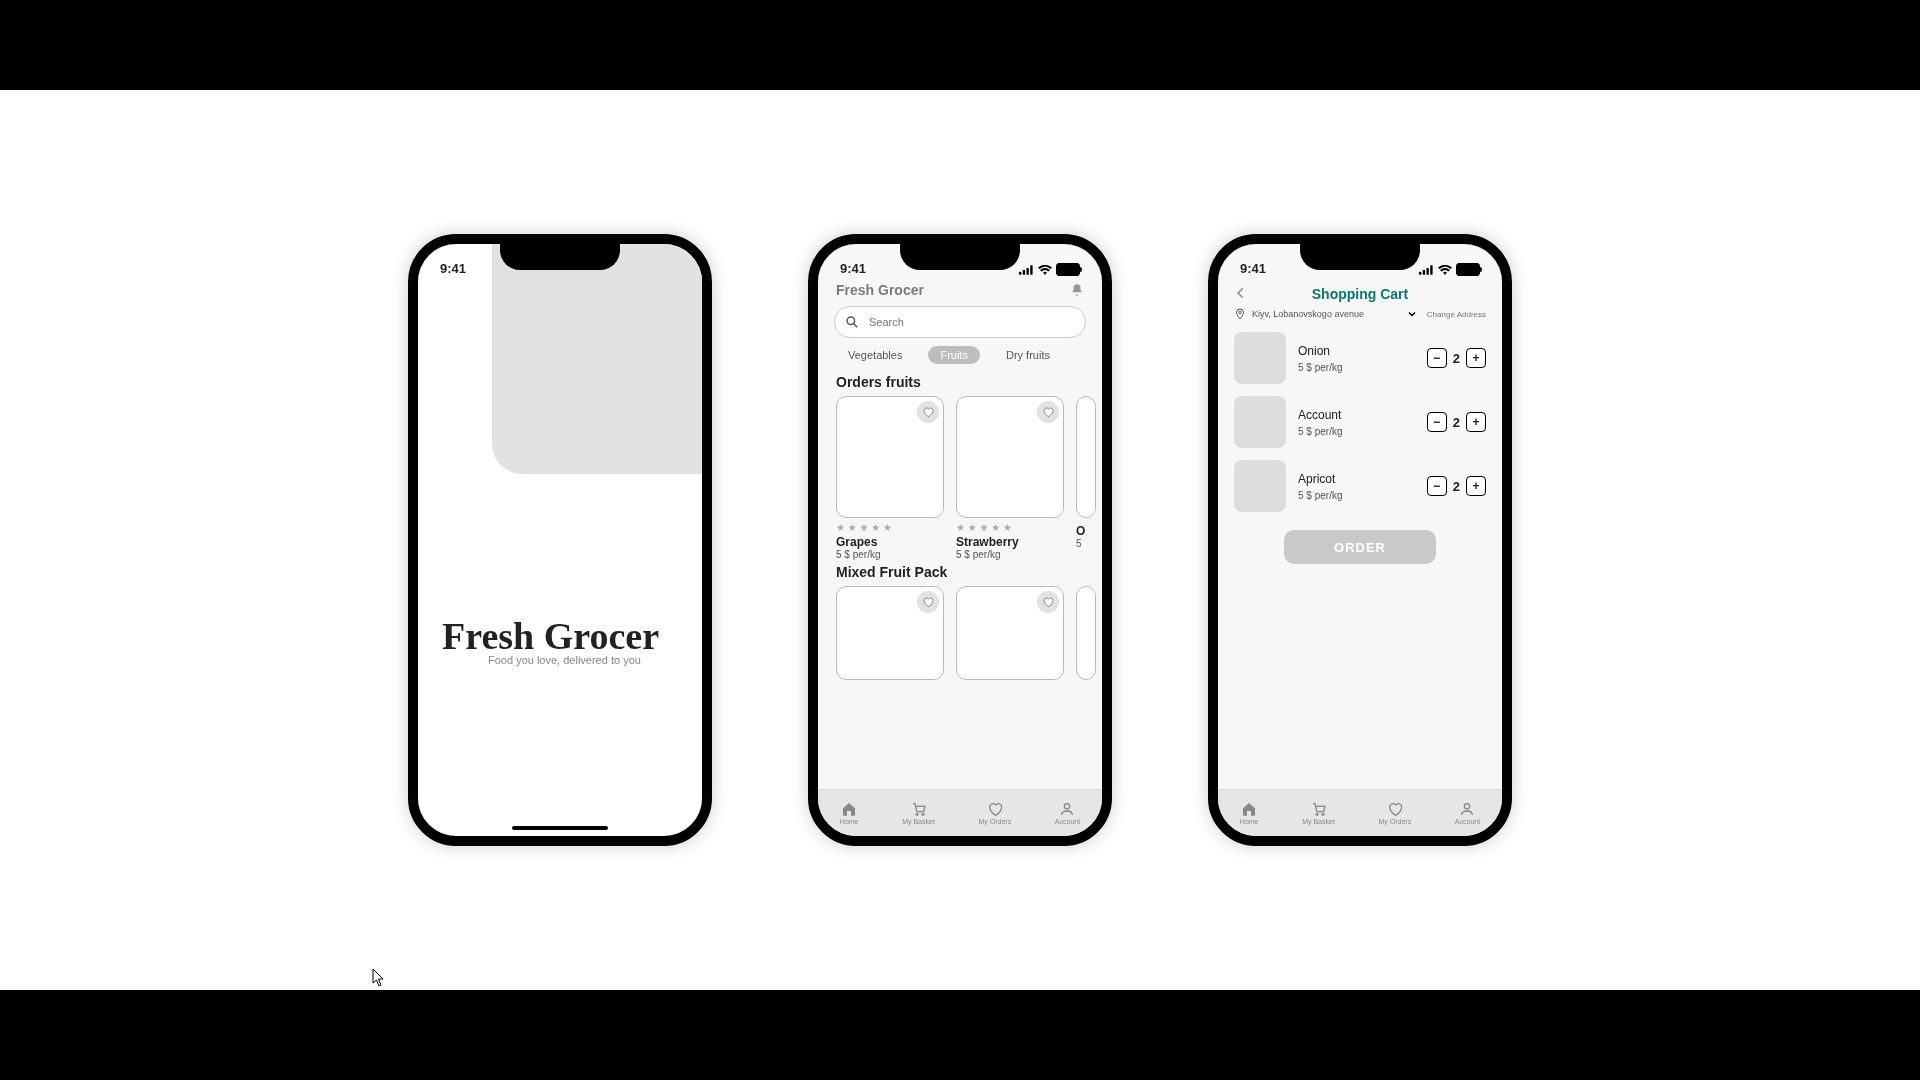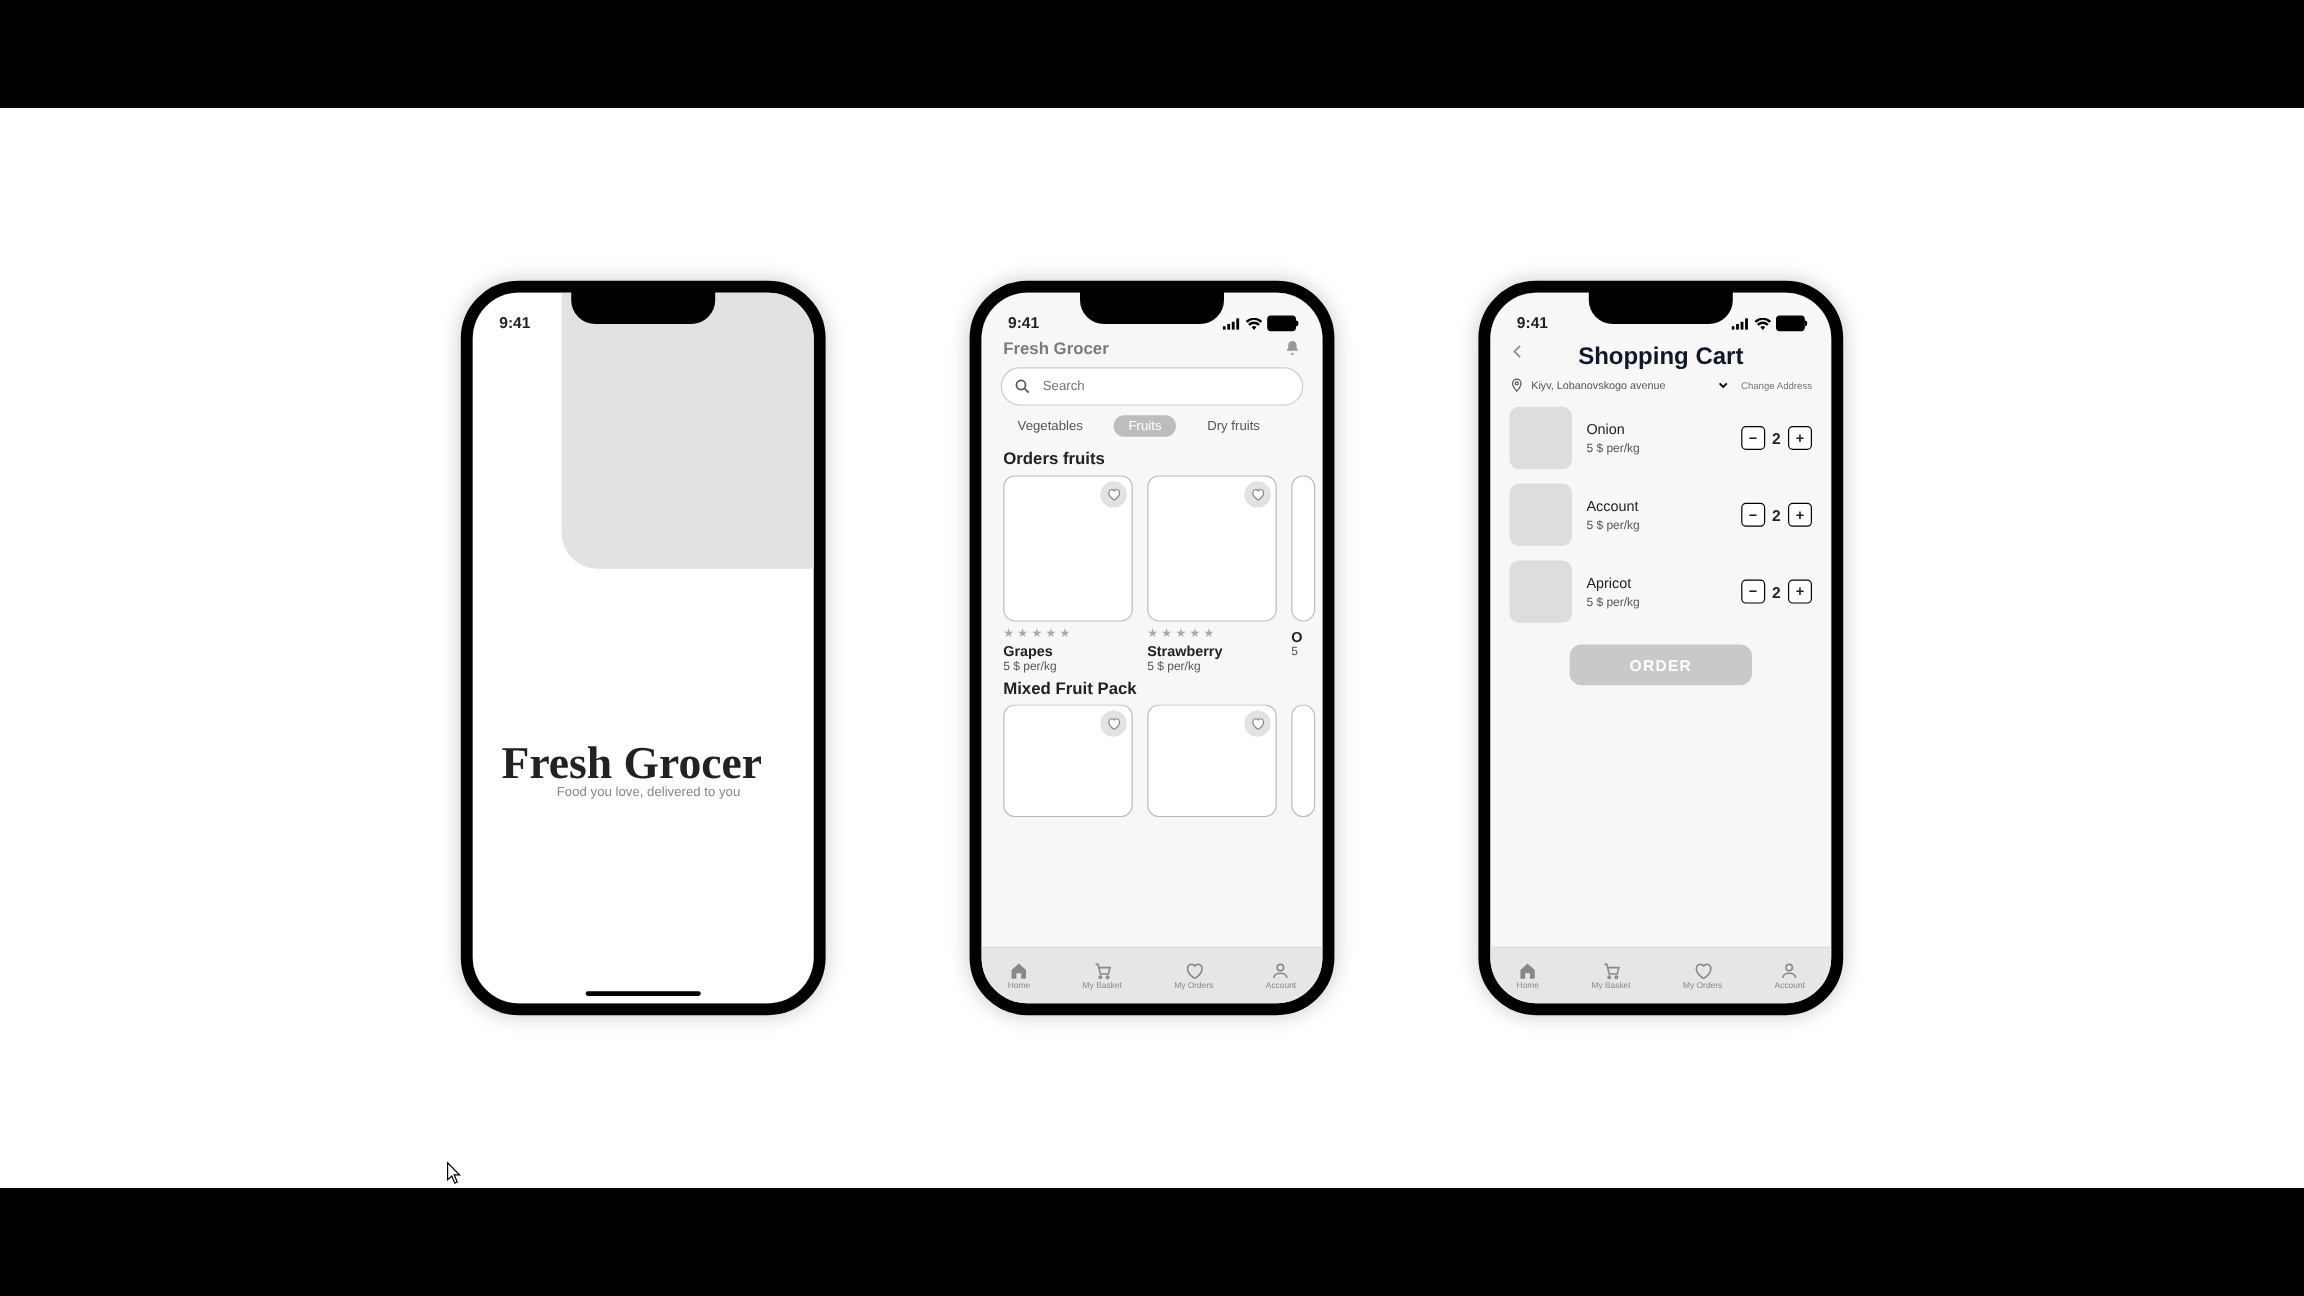--- a/index.html
+++ b/index.html
@@ -1,16 +1,16 @@
 <!DOCTYPE html>
 <html><head>
 <meta charset="utf-8">
 <style>
   html,body{margin:0;padding:0;width:1920px;height:1080px;background:#000;font-family:-apple-system,BlinkMacSystemFont,"Helvetica Neue",Arial,sans-serif;color:#222;overflow:hidden}
-  .stage{position:absolute;left:0;right:0;top:90px;bottom:90px;background:#fff;display:flex;align-items:center;justify-content:center;gap:120px}
+  .stage{position:absolute;left:0;right:0;top:90px;bottom:90px;background:#fff;display:flex;align-items:center;justify-content:center;gap:96px}
   
   .phone{position:relative;width:284px;height:592px;border:10px solid #000;border-radius:48px;background:#f1f1f1;box-shadow:0 0 0 2px #000 inset,0 0 18px rgba(0,0,0,.2)}
   .notch{position:absolute;top:-2px;left:50%;transform:translateX(-50%);width:120px;height:28px;background:#000;border-radius:0 0 20px 20px;z-index:20}
   .screen{position:absolute;inset:0;border-radius:38px;overflow:hidden;background:#f7f7f7}
   
   .status{height:32px;display:flex;align-items:flex-end;justify-content:space-between;padding:0 22px 0 22px;font-size:13px;font-weight:700}
   .status .right{display:flex;gap:4px;align-items:center}
   .signal-icon{width:15px;height:10px}
   .wifi-icon{width:14px;height:10px}
   .battery-icon{width:22px;height:11px;border:1.5px solid #000;border-radius:3px;position:relative;background:#000}
@@ -38,21 +38,21 @@
   .stars{display:flex;gap:2px;padding:4px 0 2px 0;color:#aaa;font-size:10px}
   .pname{font-size:12px;font-weight:700}
   .pprice{font-size:10px;color:#555}
   
   .bnav{position:absolute;bottom:0;left:0;right:0;height:46px;background:#e6e6e6;display:flex;align-items:center;justify-content:space-around;border-top:1px solid #ddd}
   .bnav-item{display:flex;flex-direction:column;align-items:center;gap:1px;color:#888;font-size:7px}
   .bnav-item svg{width:16px;height:16px}
   
   .cart-header{display:flex;align-items:center;justify-content:center;padding:10px 18px 6px 18px;position:relative}
   .cart-header .back{position:absolute;left:16px;top:10px}
-  .cart-title{font-size:20px;font-weight:600;color:#0f172a}
+  .cart-title{font-size:14px;font-weight:600;color:#0f766e}
   .address-row{display:flex;align-items:center;gap:6px;padding:0 16px 6px 16px;font-size:9px;color:#555}
   .address-row .pin{width:12px;height:12px}
   .address-row .chev{width:12px;height:12px;margin-left:auto}
   .change-link{font-size:8px;color:#777;margin-left:3px}
   .cart-item{display:flex;align-items:center;gap:12px;padding:6px 16px}
   .cart-item .thumb{width:52px;height:52px;background:#ddd;border-radius:8px}
   .cart-item .info{flex:1}
   .cart-item .name{font-size:12px;font-weight:400}
   .cart-item .price{font-size:10px;color:#555;margin-top:4px}
   .qty{display:flex;align-items:center;gap:6px}

